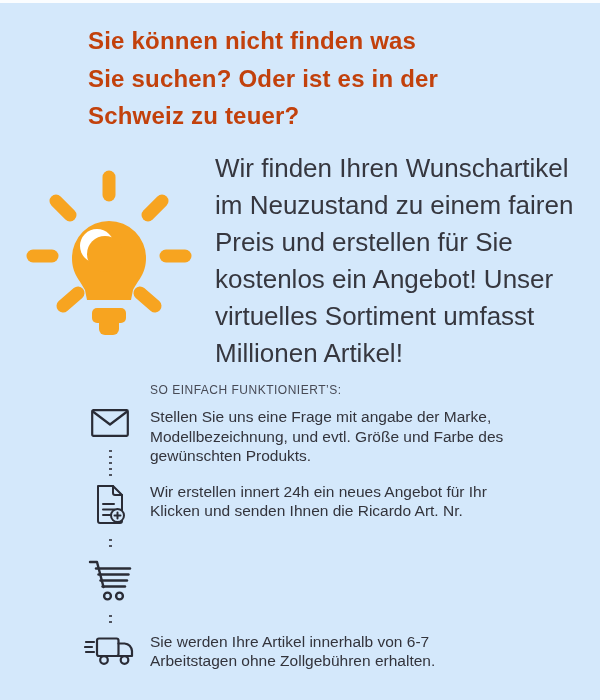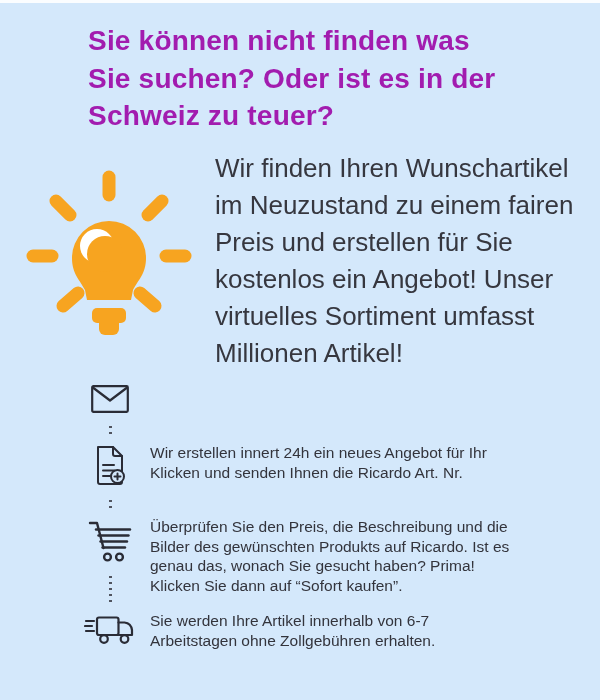--- a/index.html
+++ b/index.html
@@ -11,23 +11,23 @@
     overflow: hidden;
     font-family: "Liberation Sans", sans-serif;
   }
   .top-strip {
     position: absolute; left: 0; top: 0; width: 600px; height: 3px;
     background: #fbfdff;
   }
   .headline {
     position: absolute; left: 88px; top: 22px; margin: 0;
     width: 490px;
-    font-size: 28px; line-height: 37.5px; font-weight: bold;
+    font-size: 24px; line-height: 37.5px; font-weight: bold;
     letter-spacing: 0.2px;
-    color: #a21caf;
+    color: #c2410c;
     white-space: pre-line;
   }
   .bulb-wrap {
     position: absolute; left: 25px; top: 168px;
     width: 168px; height: 178px;
   }
   .intro-text {
     position: absolute; left: 215px; top: 150px; margin: 0;
     width: 375px;
     font-size: 26px; line-height: 37px;
@@ -93,31 +93,35 @@
   </div>
 
   <p class="intro-text">Wir finden Ihren Wunschartikel
 im Neuzustand zu einem fairen
 Preis und erstellen für Sie
 kostenlos ein Angebot!  Unser
 virtuelles Sortiment umfasst
 Millionen Artikel!</p>
 
   <div class="how">
+    <div class="how-heading">SO EINFACH FUNKTIONIERT’S:</div>
 
     <div class="step">
       <div class="icon-col">
         <span class="step-icon">
           <svg width="38" height="28" viewBox="0 0 38 28" class="outline-icon" stroke-width="2.2" xmlns="http://www.w3.org/2000/svg">
             <rect x="1.2" y="1.2" width="35.6" height="25.6" rx="1.2"></rect>
             <path d="M2.5 3 L19 15.5 L35.5 3"></path>
           </svg>
         </span>
         <span class="connector"></span>
       </div>
+      <p class="step-text">Stellen Sie uns eine Frage mit angabe der Marke,
+Modellbezeichnung, und evtl. Größe und Farbe des
+gewünschten Produkts.</p>
     </div>
 
     <div class="step">
       <div class="icon-col">
         <span class="step-icon">
           <svg width="32" height="42" viewBox="0 0 32 42" class="outline-icon" stroke-width="2" xmlns="http://www.w3.org/2000/svg">
             <path d="M4 2 h15 l9 9 v26 a2 2 0 0 1 -2 2 H6 a2 2 0 0 1 -2 -2 z"></path>
             <path d="M19 2 v7 a2 2 0 0 0 2 2 h7"></path>
             <path d="M9 20 h11 M9 25.5 h11 M9 31 h7"></path>
             <circle cx="23.5" cy="31.5" r="6.5" fill="#d4e8fb"></circle>
@@ -138,24 +142,20 @@
             <path d="M9 10.5 H43"></path>
             <path d="M11.5 16.5 H41.5"></path>
             <path d="M13.5 22.5 H40"></path>
             <path d="M15.5 28.5 H38"></path>
             <circle cx="20.5" cy="38" r="3.4"></circle>
             <circle cx="32.5" cy="38" r="3.4"></circle>
           </svg>
         </span>
         <span class="connector"></span>
       </div>
-      <p class="step-text">Überprüfen Sie den Preis, die Beschreibung und die
-Bilder des gewünschten Produkts auf Ricardo. Ist es
-genau das, wonach Sie gesucht haben? Prima!
-Klicken Sie dann auf “Sofort kaufen”.</p>
     </div>
 
     <div class="step step-last">
       <div class="icon-col">
         <span class="step-icon">
           <svg width="52" height="32" viewBox="0 0 52 32" class="outline-icon" stroke-width="2.2" xmlns="http://www.w3.org/2000/svg">
             <path d="M2 8 h8 M1 13 h7 M2 18 h8"></path>
             <rect x="13" y="4.5" width="21.5" height="17.5" rx="2"></rect>
             <path d="M34.5 9.5 h6 c4.5 0.5 7 3.5 7.5 7.5 v5 h-13.5"></path>
             <circle cx="20" cy="26" r="3.8" fill="#d4e8fb"></circle>

